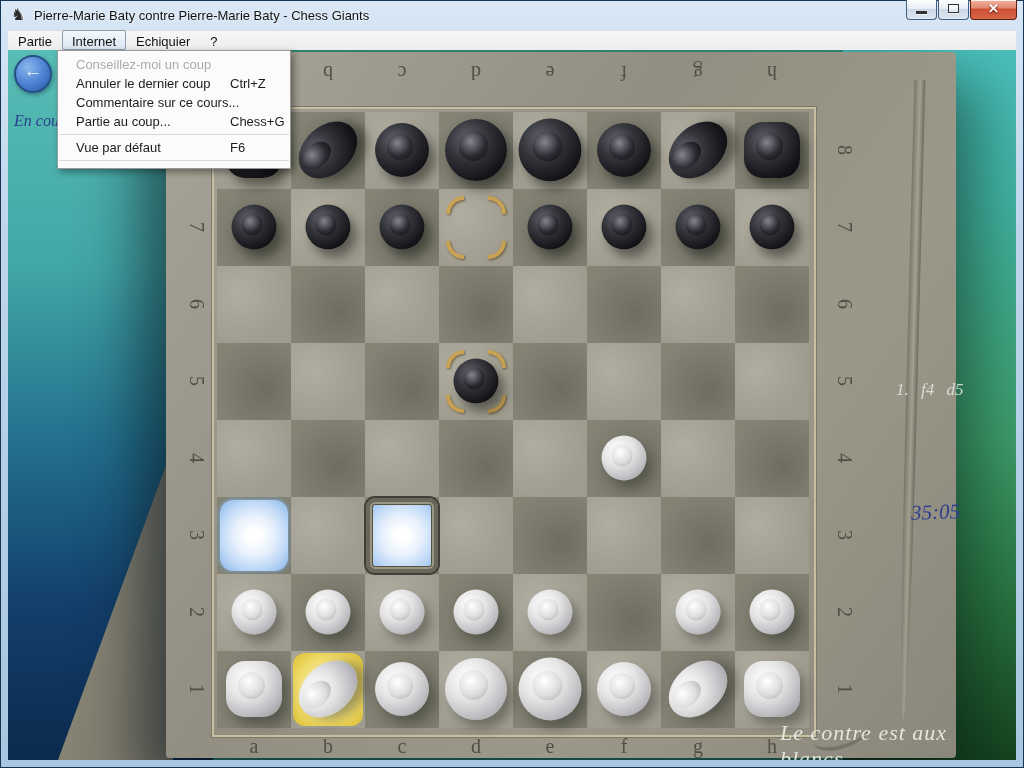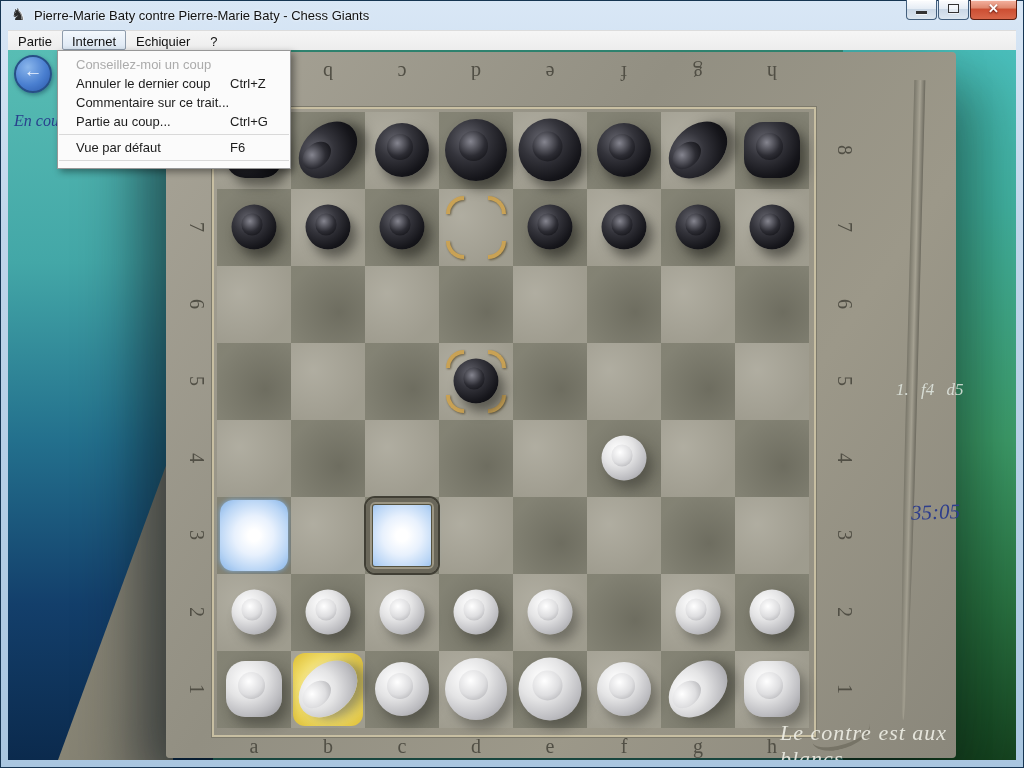--- a/index.html
+++ b/index.html
@@ -287,20 +287,20 @@
     <div class="status-txt">En cours</div>
 
     <div class="hud moves">1. f4 d5</div>
     <div class="hud clock">35:05</div>
     <div class="hud turn">Le contre est aux blancs.</div>
   </div>
 
   <div class="popup">
       <div class="m-item dis"><span class="m-label">Conseillez-moi un coup</span><span class="m-short"></span></div>
       <div class="m-item"><span class="m-label">Annuler le dernier coup</span><span class="m-short">Ctrl+Z</span></div>
-      <div class="m-item"><span class="m-label">Commentaire sur ce trait...</span><span class="m-short"></span></div>
-      <div class="m-item"><span class="m-label">Partie au coup...</span><span class="m-short">Ctrl+G</span></div>
+      <div class="m-item"><span class="m-label">Commentaire sur ce cours...</span><span class="m-short"></span></div>
+      <div class="m-item"><span class="m-label">Partie au coup...</span><span class="m-short">Chess+G</span></div>
       <div class="m-sep"></div>
       <div class="m-item"><span class="m-label">Vue par défaut</span><span class="m-short">F6</span></div>
       <div class="m-sep"></div>
     </div>
 
 </div>
 
 </body></html>

